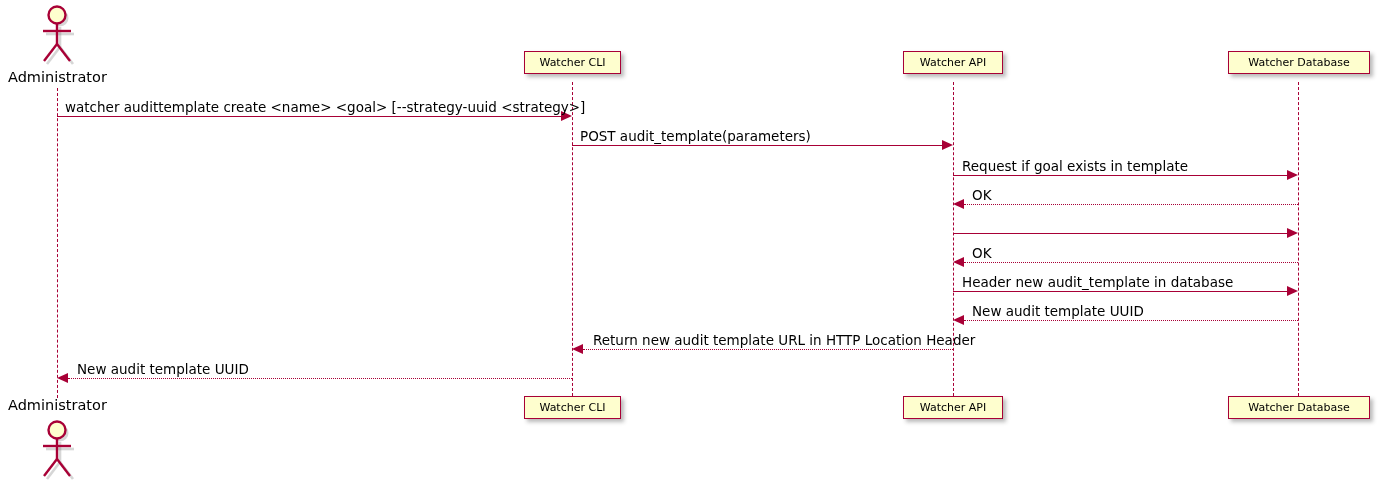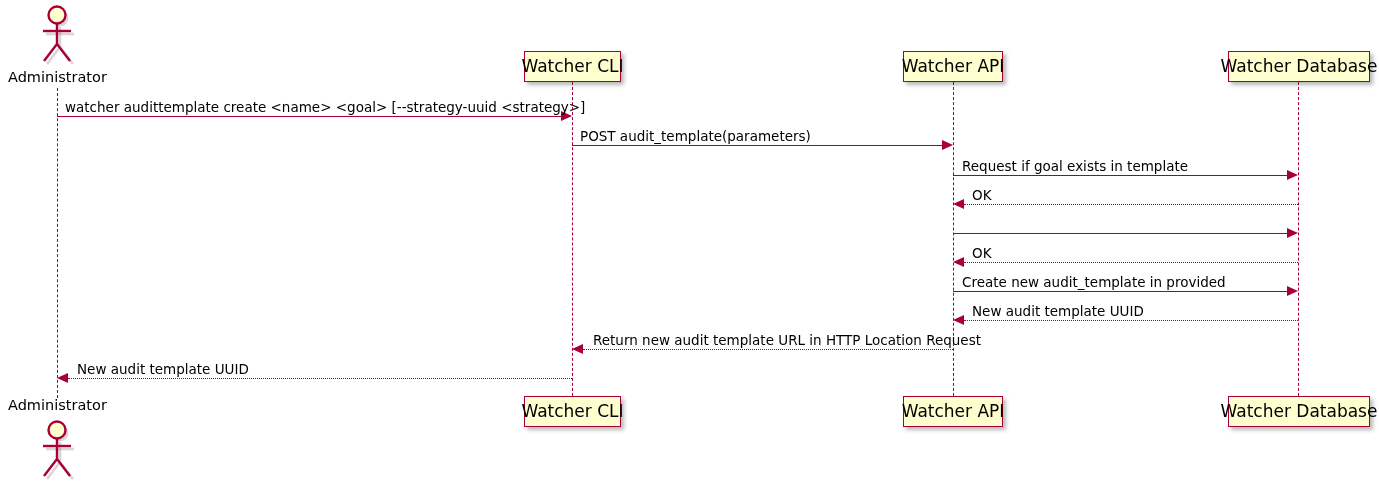--- a/index.html
+++ b/index.html
@@ -32,23 +32,23 @@
   
   .participant-box {
     position: absolute;
     box-sizing: border-box;
     background: #FEFECE;
     border: 1.5px solid #A80036;
     box-shadow: 3px 3px 4px rgba(40,40,40,0.32);
     display: flex;
     align-items: center;
     justify-content: center;
-    height: 31px;
+    height: 23px;
     color: #000000;
-    font-size: 17px;
+    font-size: 11px;
     line-height: 1;
     white-space: nowrap;
   }
 
   
   .actor {
     position: absolute;
     width: 46px;
     height: 58px;
   }
@@ -153,29 +153,29 @@
 
   <div class="msg-line" style="left:953px; top:233px; width:334px;"></div>
   <div class="arrowhead right" style="left:1287px; top:228px;"></div>
 
   <div class="msg-line dotted" style="left:964px; top:262px; width:334px;"></div>
   <div class="arrowhead left" style="left:953px; top:257px;"></div>
   <div class="msg-label" style="left:972px; top:247px;">OK</div>
 
   <div class="msg-line" style="left:953px; top:291px; width:334px;"></div>
   <div class="arrowhead right" style="left:1287px; top:286px;"></div>
-  <div class="msg-label" style="left:962px; top:276px;">Create new audit_template in provided</div>
+  <div class="msg-label" style="left:962px; top:276px;">Header new audit_template in database</div>
 
   <div class="msg-line dotted" style="left:964px; top:320px; width:334px;"></div>
   <div class="arrowhead left" style="left:953px; top:315px;"></div>
   <div class="msg-label" style="left:972px; top:305px;">New audit template UUID</div>
 
   <div class="msg-line dotted" style="left:583px; top:349px; width:370px;"></div>
   <div class="arrowhead left" style="left:572px; top:344px;"></div>
-  <div class="msg-label" style="left:593px; top:334px;">Return new audit template URL in HTTP Location Request</div>
+  <div class="msg-label" style="left:593px; top:334px;">Return new audit template URL in HTTP Location Header</div>
 
   <div class="msg-line dotted" style="left:68px; top:378px; width:504px;"></div>
   <div class="arrowhead left" style="left:57px; top:373px;"></div>
   <div class="msg-label" style="left:77px; top:363px;">New audit template UUID</div>
 
   <div class="actor-label" style="left:8px; top:398px;">Administrator</div>
   <div class="actor" style="left:36px; top:419px;">
     <svg width="46" height="60" viewBox="0 0 46 60">
       <g transform="translate(3,3)" fill="none" stroke="rgba(120,120,120,0.30)" stroke-width="2.6">
         <circle cx="21" cy="11" r="8.5" fill="rgba(120,120,120,0.30)" stroke="none"></circle>

